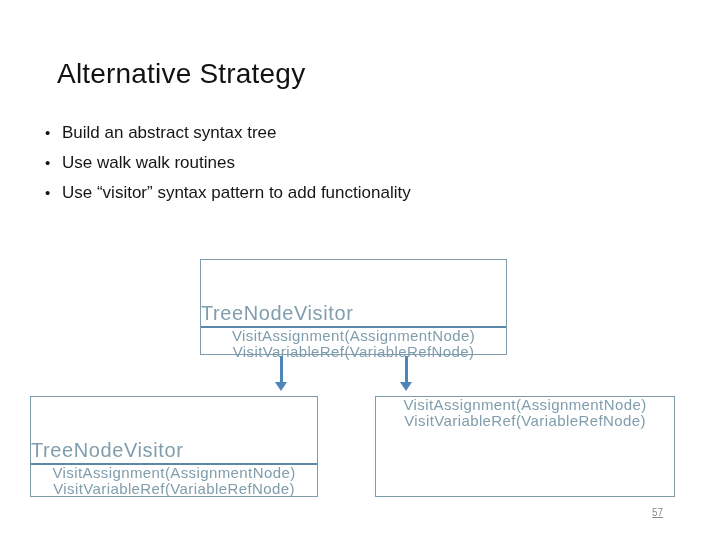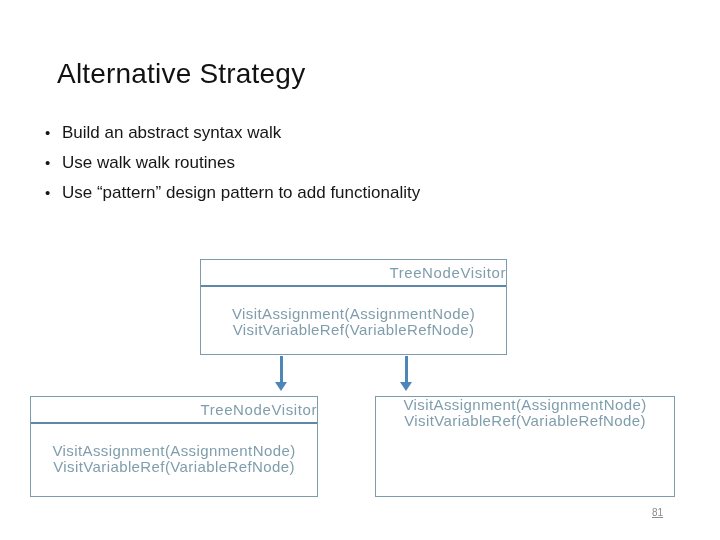--- a/index.html
+++ b/index.html
@@ -50,34 +50,35 @@
     box-sizing: border-box;
     border: 1px solid var(--box-border, #7d9bab);
     background: #ffffff;
   }
   .box-top   { left: 200px; top: 259px; width: 307px; height: 96px; }
   .box-left  { left: 30px;  top: 396px; width: 288px; height: 101px; }
   .box-right { left: 375px; top: 396px; width: 300px; height: 101px; }
   .uml-header {
     height: 25px;
     line-height: 25px;
-    text-align: right;
+    text-align: left;
     border-bottom: 2px solid var(--box-divider, #5d89a8);
-    font-size: 15px;
+    font-size: 20px;
     letter-spacing: 0.6px;
     color: var(--box-text, #7f9dac);
+    margin-top: 41px;
   }
   .uml-row {
     text-align: center;
     font-size: 15px;
     line-height: 15px;
     letter-spacing: 0.4px;
     color: var(--box-text, #7f9dac);
   }
-  .uml-header + .uml-row { margin-top: 19px; }
+  .uml-header + .uml-row { }
   .uml-row + .uml-row { margin-top: 1px; }
   .arrow {
     position: absolute;
     width: 12px;
     top: 356px;
   }
   .arrow-left  { left: 275px; }
   .arrow-right { left: 400px; }
   .arrow-line {
     width: 3px; height: 26px;
@@ -99,23 +100,23 @@
   }
 </style>
 </head>
 <body>
 
 <div class="slide">
 
   <h1 class="slide-title">Alternative Strategy</h1>
 
   <ul class="bullets">
-    <li>Build an abstract syntax walk</li>
+    <li>Build an abstract syntax tree</li>
     <li>Use walk walk routines</li>
-    <li>Use “pattern” design pattern to add functionality</li>
+    <li>Use “visitor” syntax pattern to add functionality</li>
   </ul>
 
   <div class="uml-box box-top">
     <div class="uml-header">TreeNodeVisitor</div>
     <div class="uml-row">VisitAssignment(AssignmentNode)</div>
     <div class="uml-row">VisitVariableRef(VariableRefNode)</div>
   </div>
 
   <div class="arrow arrow-left">
     <div class="arrow-line"></div>
@@ -131,15 +132,15 @@
     <div class="uml-header">TreeNodeVisitor</div>
     <div class="uml-row">VisitAssignment(AssignmentNode)</div>
     <div class="uml-row">VisitVariableRef(VariableRefNode)</div>
   </div>
 
   <div class="uml-box box-right">
     <div class="uml-row">VisitAssignment(AssignmentNode)</div>
     <div class="uml-row">VisitVariableRef(VariableRefNode)</div>
   </div>
 
-  <div class="page-number">81</div>
+  <div class="page-number">57</div>
 
 </div>
 
 </body></html>

